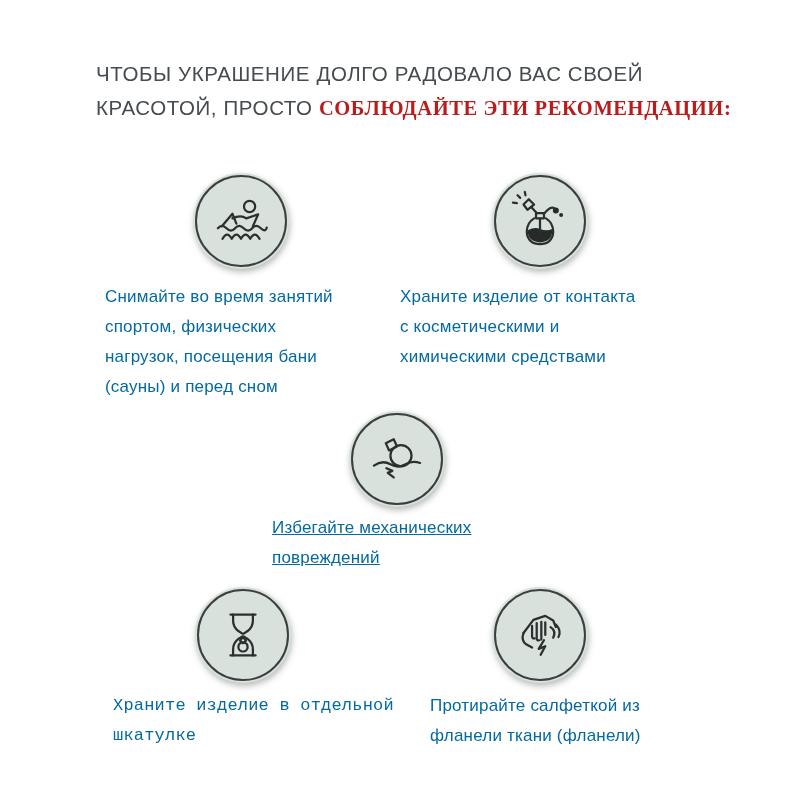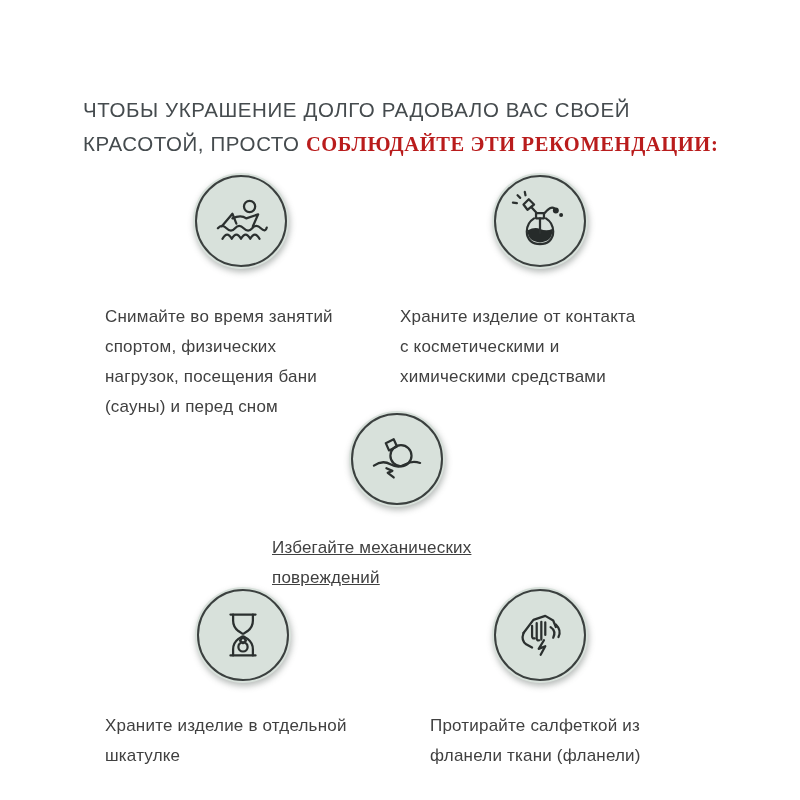--- a/index.html
+++ b/index.html
@@ -6,30 +6,29 @@
   .canvas {
     position: relative;
     width: 800px;
     height: 800px;
     background: #ffffff;
     font-family: "Liberation Sans", sans-serif;
     overflow: hidden;
   }
   .title {
     position: absolute;
-    left: 83px;
+    left: 96px;
     top: 57px;
     width: 660px;
     font-size: 20.5px;
     line-height: 34px;
     letter-spacing: 0.6px;
     color: #454b4e;
     font-weight: 500;
     text-transform: uppercase;
-    margin-top: 36px;
   }
   .title .bold {
     color: #b91c1c;
     font-weight: 700;
     font-family: Liberation Serif, serif;
   }
   .icon-circle {
     position: absolute;
     width: 96px;
     height: 96px;
@@ -48,23 +47,22 @@
     position: absolute;
     left: 50%;
     top: 50%;
     transform: translate(-50%, -50%);
   }
   .item-text {
     position: absolute;
     font-size: 17px;
     line-height: 30px;
     letter-spacing: 0.2px;
-    color: #404040;
+    color: #0369a1;
     white-space: pre-line;
-    margin-top: 20px;
   }
   svg .stroke {
     fill: none;
     stroke: #2b302f;
     stroke-width: 3.4;
     stroke-linecap: round;
     stroke-linejoin: round;
   }
   svg .fill { fill: #262b2a; stroke: none; }
 </style>
@@ -126,21 +124,21 @@
       <path class="stroke" d="M31 19 H69"></path>
       <path class="stroke" d="M35 19 V28 Q35 38 43 44 L49 48"></path>
       <path class="stroke" d="M49 52 L43 56 Q35 62 35 72 V81"></path>
       <path class="stroke" d="M65 19 V28 Q65 38 57 44 L51 48"></path>
       <path class="stroke" d="M51 52 L57 56 Q65 62 65 72 V81"></path>
       <path class="stroke" d="M31 81 H69"></path>
       <circle class="stroke" cx="50" cy="68" r="7"></circle>
       <path class="stroke" d="M45.5 58.5 L50 53 L54.5 58.5 L50 62.5 Z"></path>
     </svg>
   </div>
-  <div class="item-text" style="left:105px; top:691px; width:300px;">Храните изделие в отдельной
+  <div class="item-text" style="left:113px; top:691px; width:300px;font-family:Liberation Mono, monospace;">Храните изделие в отдельной
 шкатулке</div>
 
   <div class="icon-circle" style="left:492px; top:587px;">
     <svg width="66" height="66" viewBox="0 0 100 100">
       <path class="stroke" d="M25 47 L40 27 L58 21 L70 28 L74 38"></path>
       <path class="stroke" d="M38 36 L38 52 Q38 56 42 55"></path>
       <path class="stroke" d="M45 32 L45 55 Q45 59 49 58"></path>
       <path class="stroke" d="M52 30 L52 57"></path>
       <path class="stroke" d="M58 31 L58 50"></path>
       <path class="stroke" d="M25 47 Q21 58 29 64 L38 69"></path>

